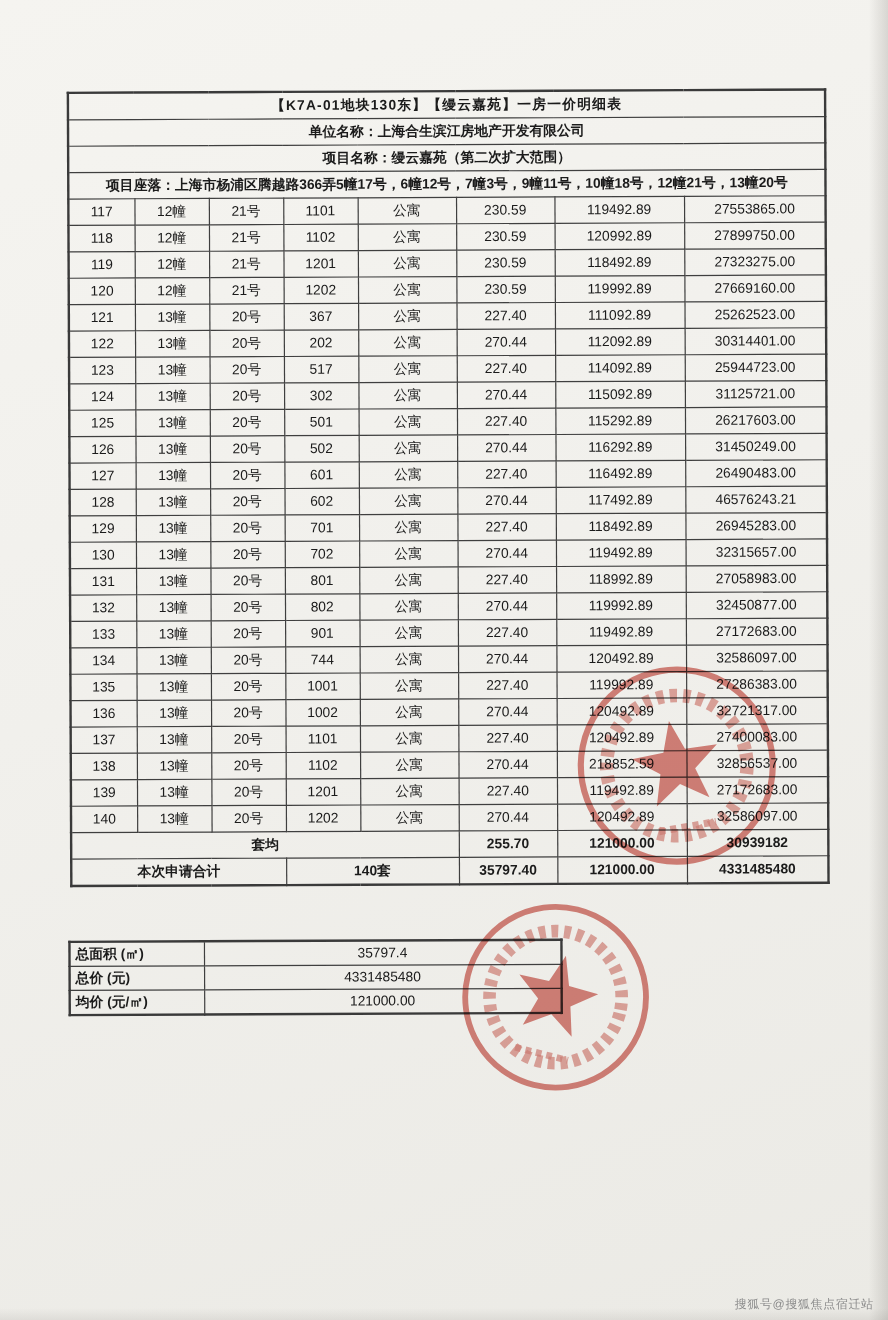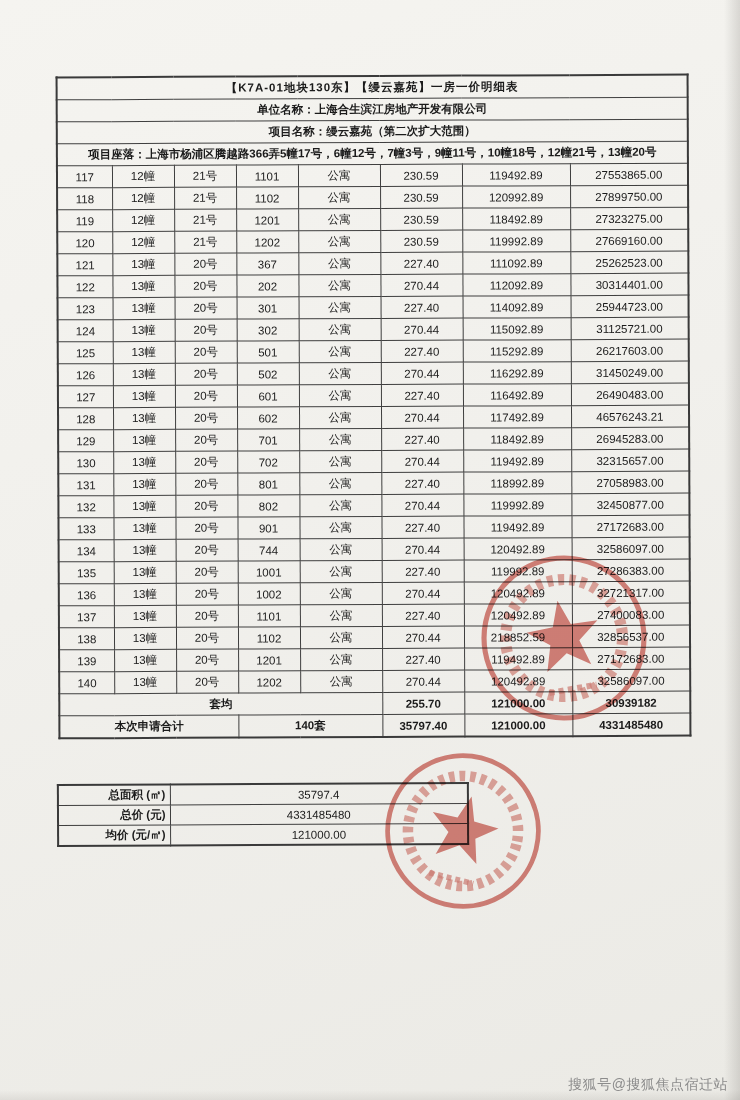--- a/index.html
+++ b/index.html
@@ -53,35 +53,35 @@
 
   table.summary{
     position:absolute;left:57px;top:783px;width:410px;
     border-collapse:collapse;table-layout:fixed;
     border:2px solid #3a3a3a;color:#1b1b1b;
     transform:rotate(-0.25deg);
   }
   table.summary td{
     border:1px solid #3f3f3f;font-size:11.5px;height:19px;padding:0 4px;
   }
-  table.summary td.s-label{font-weight:bold;text-align:right;}
+  table.summary td.s-label{font-weight:bold;text-align:left;}
   table.summary td.s-value{text-align:center;}
 
   .stamp{
     position:absolute;
     mix-blend-mode:multiply;
     opacity:0.62;
     pointer-events:none;
   }
   .stamp-1{left:478px;top:552px;width:172px;height:172px;transform:rotate(-10deg);}
   .stamp-2{left:382px;top:750px;width:162px;height:162px;transform:rotate(14deg);}
 
   .watermark{
     position:absolute;right:12px;bottom:6px;
-    color:#8b8b8b;font-size:14px;letter-spacing:0.5px;
+    color:#8b8b8b;font-size:10px;letter-spacing:0.5px;
   }
 </style>
 </head>
 <body>
 
 <div class="scan">
 
   <div class="doc-wrap">
     <table class="main">
       <colgroup>
@@ -166,21 +166,21 @@
             <td>202</td>
             <td>公寓</td>
             <td>270.44</td>
             <td>112092.89</td>
             <td>30314401.00</td>
           </tr>
           <tr>
             <td>123</td>
             <td>13幢</td>
             <td>20号</td>
-            <td>301</td>
+            <td>517</td>
             <td>公寓</td>
             <td>227.40</td>
             <td>114092.89</td>
             <td>25944723.00</td>
           </tr>
           <tr>
             <td>124</td>
             <td>13幢</td>
             <td>20号</td>
             <td>302</td>

